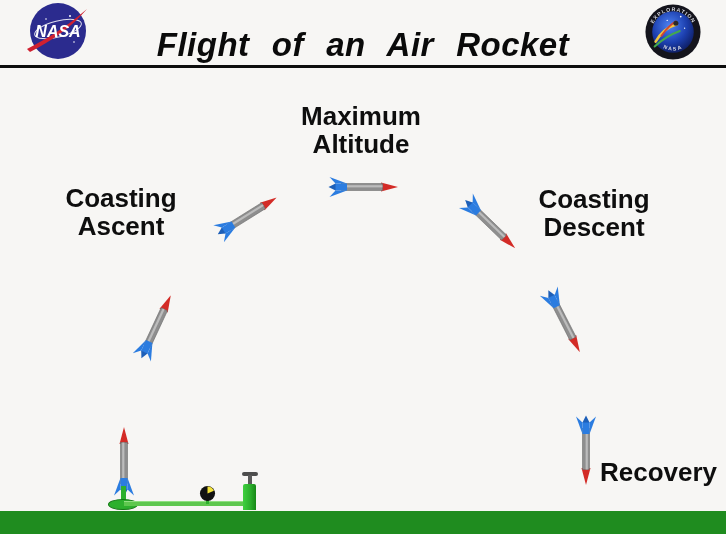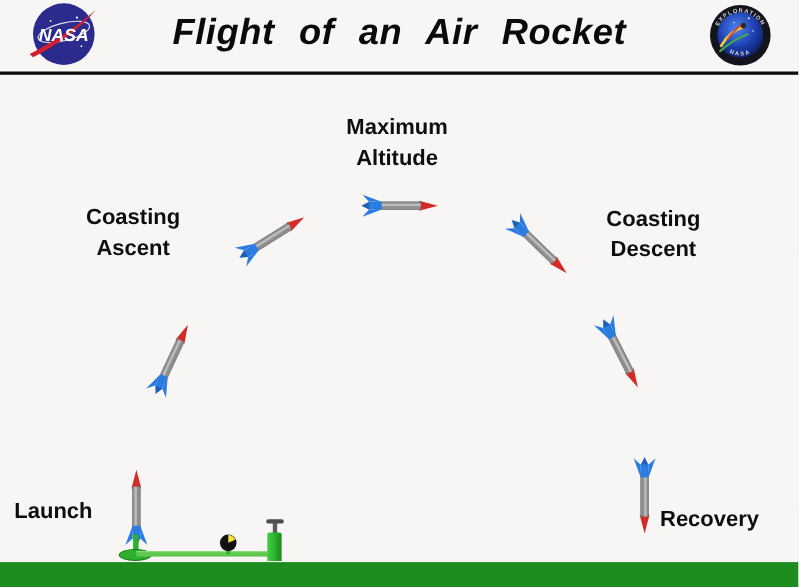--- a/index.html
+++ b/index.html
@@ -24,35 +24,35 @@
   #page-title {
     position: absolute;
     left: 0; right: 0; top: 10px;
     text-align: center;
     font-size: 33px;
     font-weight: bold;
     font-style: italic;
     letter-spacing: 0.5px;
     word-spacing: 0.38em;
     color: #0a0a0a;
-    margin: 0;
+    margin: 16px;
   }
   #nasa-logo { position: absolute; left: 24px; top: 2px; width: 68px; height: 60px; overflow: visible; }
   #exploration-logo { position: absolute; left: 644px; top: 3px; width: 58px; height: 58px; }
   #header-divider {
     position: absolute;
     left: 0; top: 65px; width: 726px; height: 3px;
     background: #0d0d0d;
   }
 
   
   .label {
     position: absolute;
     font-weight: bold;
-    font-size: 20px;
+    font-size: 26px;
     line-height: 28px;
     color: #0e0e0e;
     white-space: pre-line;
     text-align: center;
   }
   #label-launch          { left: 13px;  top: 451px; text-align: left; }
   #label-coasting-ascent { left: 58px;  top: 184px; width: 126px; }
   #label-max-altitude    { left: 288px; top: 102px; width: 146px; }
   #label-coasting-descent{ left: 532px; top: 185px; width: 124px; }
   #label-recovery        { left: 600px; top: 458px; text-align: center; }
@@ -175,21 +175,20 @@
         <textPath href="#patch-arc-top" startOffset="50%" text-anchor="middle">EXPLORATION</textPath>
       </text>
       <text font-size="5.4" font-weight="bold" fill="#d8dbe4" letter-spacing="1.6" font-family="Liberation Sans, sans-serif">
         <textPath href="#patch-arc-bottom" startOffset="50%" text-anchor="middle">NASA</textPath>
       </text>
     </svg>
 
     <div id="header-divider"></div>
   </div>
 
-  <div class="label" id="label-launch">Launch</div>
   <div class="label" id="label-coasting-ascent">Coasting
 Ascent</div>
   <div class="label" id="label-max-altitude">Maximum
 Altitude</div>
   <div class="label" id="label-coasting-descent">Coasting
 Descent</div>
   <div class="label" id="label-recovery">Recovery</div>
 
   <svg class="rocket" id="rocket-launch" viewBox="0 0 24 70">
       <use href="#rocket-shape"></use>

